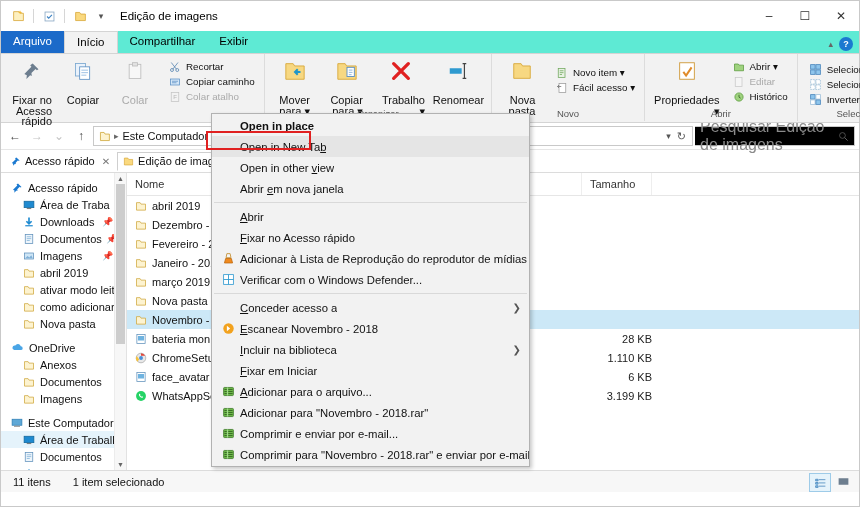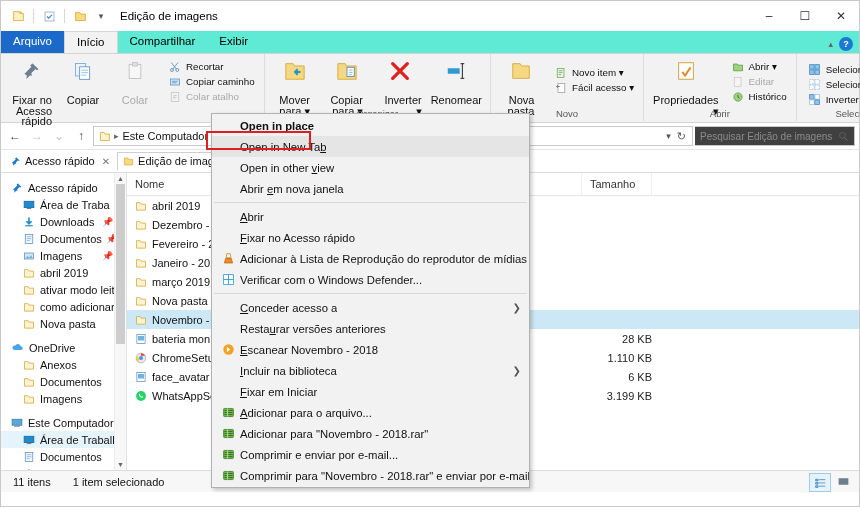--- a/index.html
+++ b/index.html
@@ -43,21 +43,21 @@
   .smallbtn .gl{width:14px;height:14px;display:flex;align-items:center;justify-content:center;}
 
   
   .addrbar{height:26px;display:flex;align-items:center;background:#fff;padding:0 4px;gap:2px;border-bottom:1px solid #e6e6e6;}
   .navbtn{width:20px;height:20px;display:flex;align-items:center;justify-content:center;color:#4a4a4a;font-size:12px;}
   .navbtn.dis{color:#c4c4c4;}
   .crumbbox{flex:1;height:20px;border:1px solid #c9c9c9;background:#fff;display:flex;align-items:center;padding:0 2px;font-size:11px;box-sizing:border-box;}
   .crumb{padding:0 3px;color:#111;}
   .crumb-sep{color:#666;font-size:9px;padding:0 1px;}
   .crumbbox .right{margin-left:auto;display:flex;align-items:center;gap:6px;padding-right:4px;color:#555;}
-  .searchbox{width:160px;height:20px;border:1px solid #c9c9c9;border-left:none;background:#404040;display:flex;align-items:center;justify-content:space-between;padding:0 5px;font-size:10px;color:#8b8b8b;box-sizing:border-box;}
+  .searchbox{width:160px;height:20px;border:1px solid #c9c9c9;border-left:none;background:#000000;display:flex;align-items:center;justify-content:space-between;padding:0 5px;font-size:16px;color:#8b8b8b;box-sizing:border-box;}
 
   
   .tabstrip{height:22px;background:#fff;display:flex;align-items:center;padding-left:4px;gap:2px;border-bottom:1px solid #dcdcdc;}
   .ftab{display:flex;align-items:center;gap:4px;font-size:11px;padding:2px 5px;color:#111;height:19px;box-sizing:border-box;}
   .ftab.active{border:1px solid #cfcfcf;border-bottom:1px solid #fff;background:#fff;}
   .ftab .x{color:#777;font-size:10px;margin-left:3px;}
 
   
   .main{display:flex;height:297px;position:relative;}
   .navpane{width:125px;border-right:1px solid #e2e2e2;overflow:hidden;position:relative;background:#fff;}
@@ -244,21 +244,21 @@
               </svg>
           </span>
           <span>Copiar<br>para ▾</span>
         </div>
         <div class="bigbtn">
           <span class="gl">
             <svg width="22" height="22" viewBox="0 0 24 24">
                 <path d="M4 4l16 16M20 4L4 20" stroke="#e02020" stroke-width="3.6" stroke-linecap="round"></path>
               </svg>
           </span>
-          <span>Inverter ▾</span>
+          <span>Trabalho ▾</span>
         </div>
         <div class="bigbtn">
           <span class="gl">
             <svg width="22" height="22" viewBox="0 0 24 24">
                 <rect x="3" y="9" width="13" height="6" fill="#2f9ad0"></rect>
                 <path d="M19 4v16M17 4h4M17 20h4" stroke="#444" stroke-width="1.3"></path>
               </svg>
           </span>
           <span>Renomear</span>
         </div>
@@ -823,24 +823,20 @@
         </span>
         <span class="lb">Verificar com o Windows Defender...</span>
       </div>
       <div class="msep"></div>
       <div class="mi">
         <span class="ic"></span>
         <span class="lb"><u>C</u>onceder acesso a</span>
         <span class="arw">❯</span>
       </div>
       <div class="mi">
-        <span class="ic"></span>
-        <span class="lb">Resta<u>u</u>rar versões anteriores</span>
-      </div>
-      <div class="mi">
         <span class="ic">
           <svg width="13" height="13" viewBox="0 0 16 16">
             <circle cx="8" cy="8" r="6.4" fill="#f2a21e"></circle>
             <path d="M6 4.5l4 3.5-4 3.5z" fill="#fff"></path>
           </svg>
         </span>
         <span class="lb"><u>E</u>scanear Novembro - 2018</span>
       </div>
       <div class="mi">
         <span class="ic"></span>

